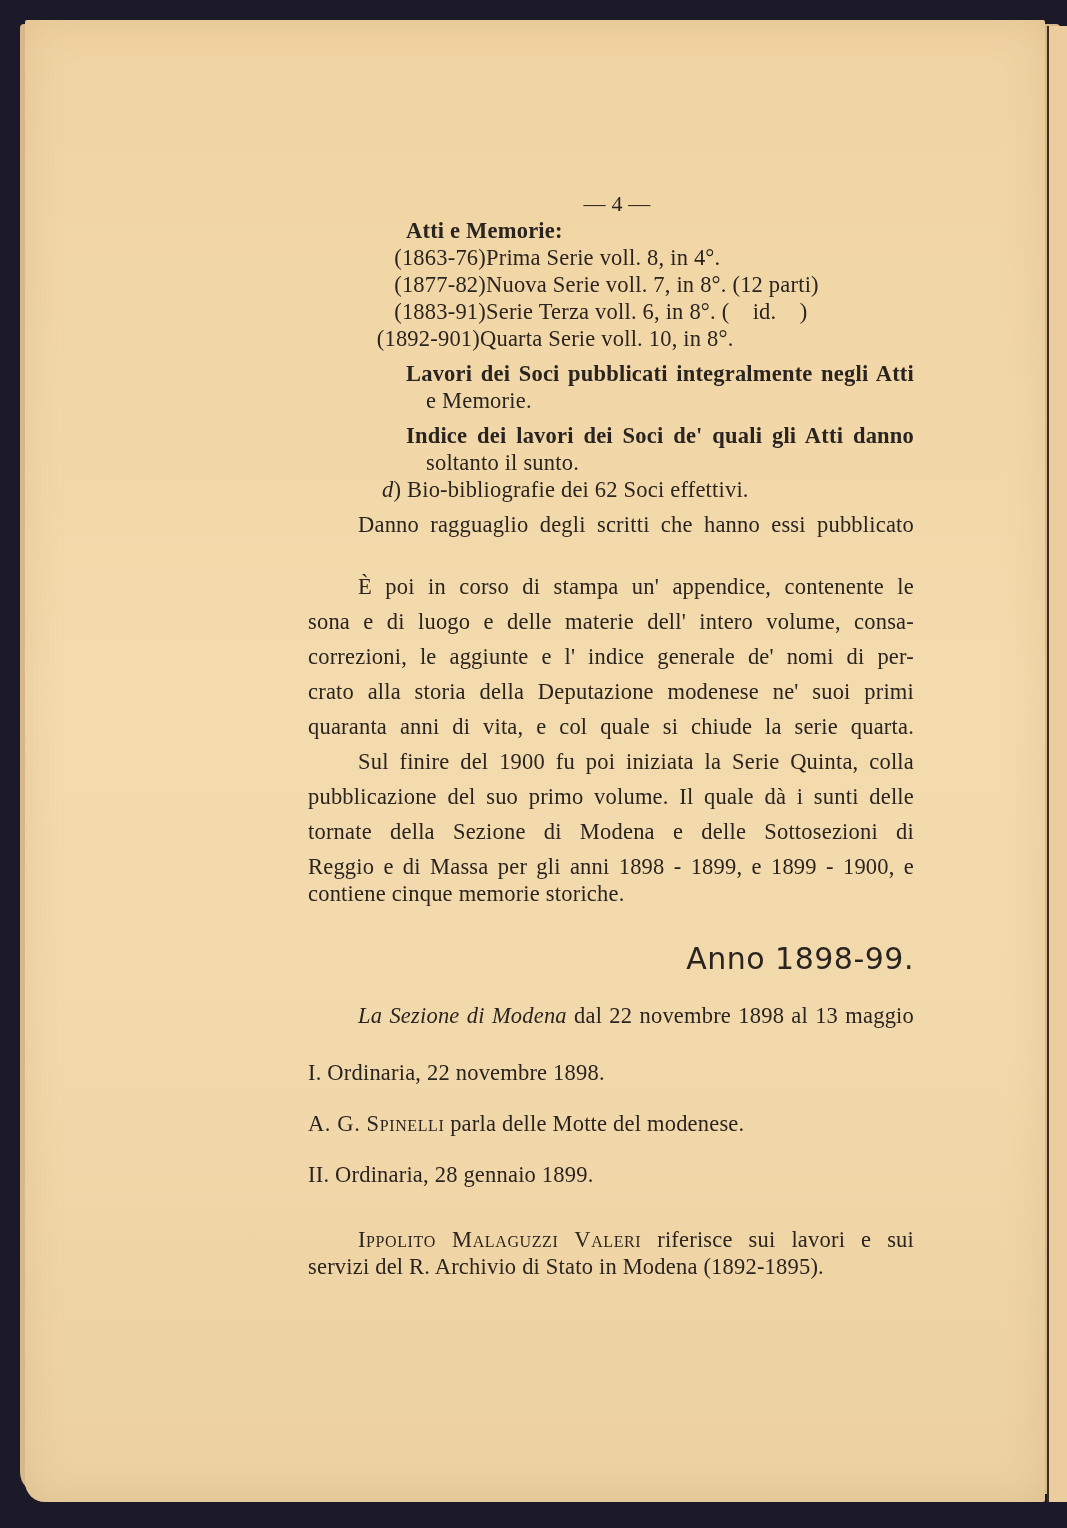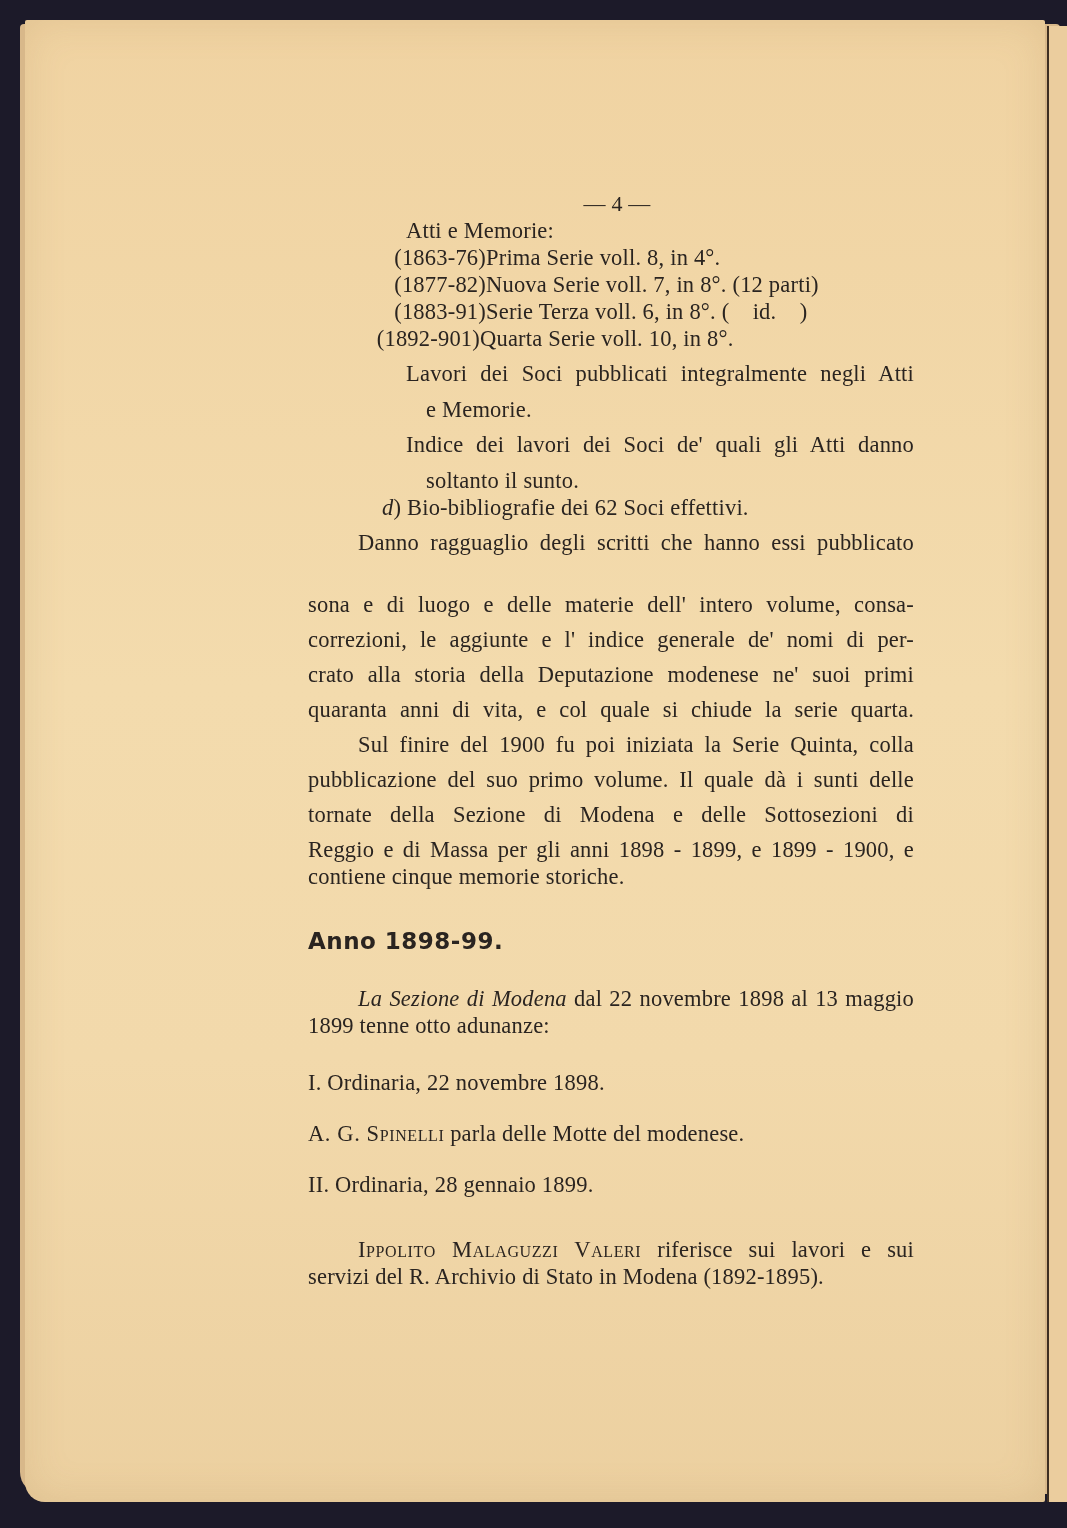--- a/index.html
+++ b/index.html
@@ -36,32 +36,32 @@
     font-family: "Liberation Serif", "DejaVu Serif", serif;
     font-size: 22.5px;
     line-height: 27px;
     letter-spacing: 0.2px;
   }
   .page-number {
     text-align: center; font-size: 22px; height: 27px; margin-bottom: 0;
     padding-left: 12px;
   }
   .line { white-space: nowrap; }
-  .indent-1 { padding-left: 98px; }
-  .indent-2 { padding-left: 112px; margin-top: 9px; }
+  .indent-1 { padding-left: 98px; font-weight: bold; }
+  .indent-2 { padding-left: 112px; }
   .indent-d { padding-left: 74px; }
   .series-row { display: flex; white-space: nowrap; }
   .series-row .years { width: 178px; display: inline-block; text-align: right; }
   .justify { text-align: justify; text-align-last: justify; margin-top: 8px; }
   .gap { height: 27px; }
   .heading {
-    text-align: left;
+    text-align: right;
     font-family: "DejaVu Sans", "Liberation Sans", sans-serif;
-    font-weight: bold;
-    font-size: 23px;
+    font-weight: normal;
+    font-size: 30px;
     letter-spacing: 0.5px;
     margin: 38px 0 30px 0;
   }
   .centered { }
   .sc { font-variant: small-caps; letter-spacing: 0.6px; }
   i { font-style: italic; }
 </style>
 </head>
 <body>
 
@@ -99,40 +99,40 @@
   <div class="line indent-1 justify">Indice dei lavori dei Soci de' quali gli Atti danno</div>
   <div class="line indent-2" style="padding-left:118px">soltanto il sunto.</div>
   <div class="line indent-d">
     <i>d</i><span>) Bio-bibliografie dei 62 Soci effettivi.</span>
   </div>
   <div class="line justify" style="padding-left:50px">Danno ragguaglio degli scritti che hanno essi pubblicato</div>
 
   <div class="gap"></div>
 
   <div>
+    <div class="line justify" style="padding-left:50px">È poi in corso di stampa un' appendice, contenente le</div>
     <div class="line justify">sona e di luogo e delle materie dell' intero volume, consa-</div>
     <div class="line justify">correzioni, le aggiunte e l' indice generale de' nomi di per-</div>
     <div class="line justify">crato alla storia della Deputazione modenese ne' suoi primi</div>
     <div class="line justify">quaranta anni di vita, e col quale si chiude la serie quarta.</div>
   </div>
 
   <div>
     <div class="line justify" style="padding-left:50px">Sul finire del 1900 fu poi iniziata la Serie Quinta, colla</div>
     <div class="line justify">pubblicazione del suo primo volume. Il quale dà i sunti delle</div>
     <div class="line justify">tornate della Sezione di Modena e delle Sottosezioni di</div>
     <div class="line justify">Reggio e di Massa per gli anni 1898 - 1899, e 1899 - 1900, e</div>
     <div class="line">contiene cinque memorie storiche.</div>
   </div>
 
   <div class="heading">Anno 1898-99.</div>
 
   <div class="line justify" style="padding-left:50px">
     <i>La Sezione di Modena</i><span> dal 22 novembre 1898 al 13 maggio</span>
   </div>
-  <div class="line">1899 tenne otto adunanze:</div>
 
   <div class="gap" style="height:30px"></div>
   <div class="line centered">I. Ordinaria, 22 novembre 1898.</div>
   <div class="gap" style="height:24px"></div>
   <div class="line" style="padding-left:0px">
     <span class="sc">A. G. Spinelli</span><span> parla delle Motte del modenese.</span>
   </div>
   <div class="gap" style="height:24px"></div>
   <div class="line centered">II. Ordinaria, 28 gennaio 1899.</div>
   <div class="gap" style="height:30px"></div>

